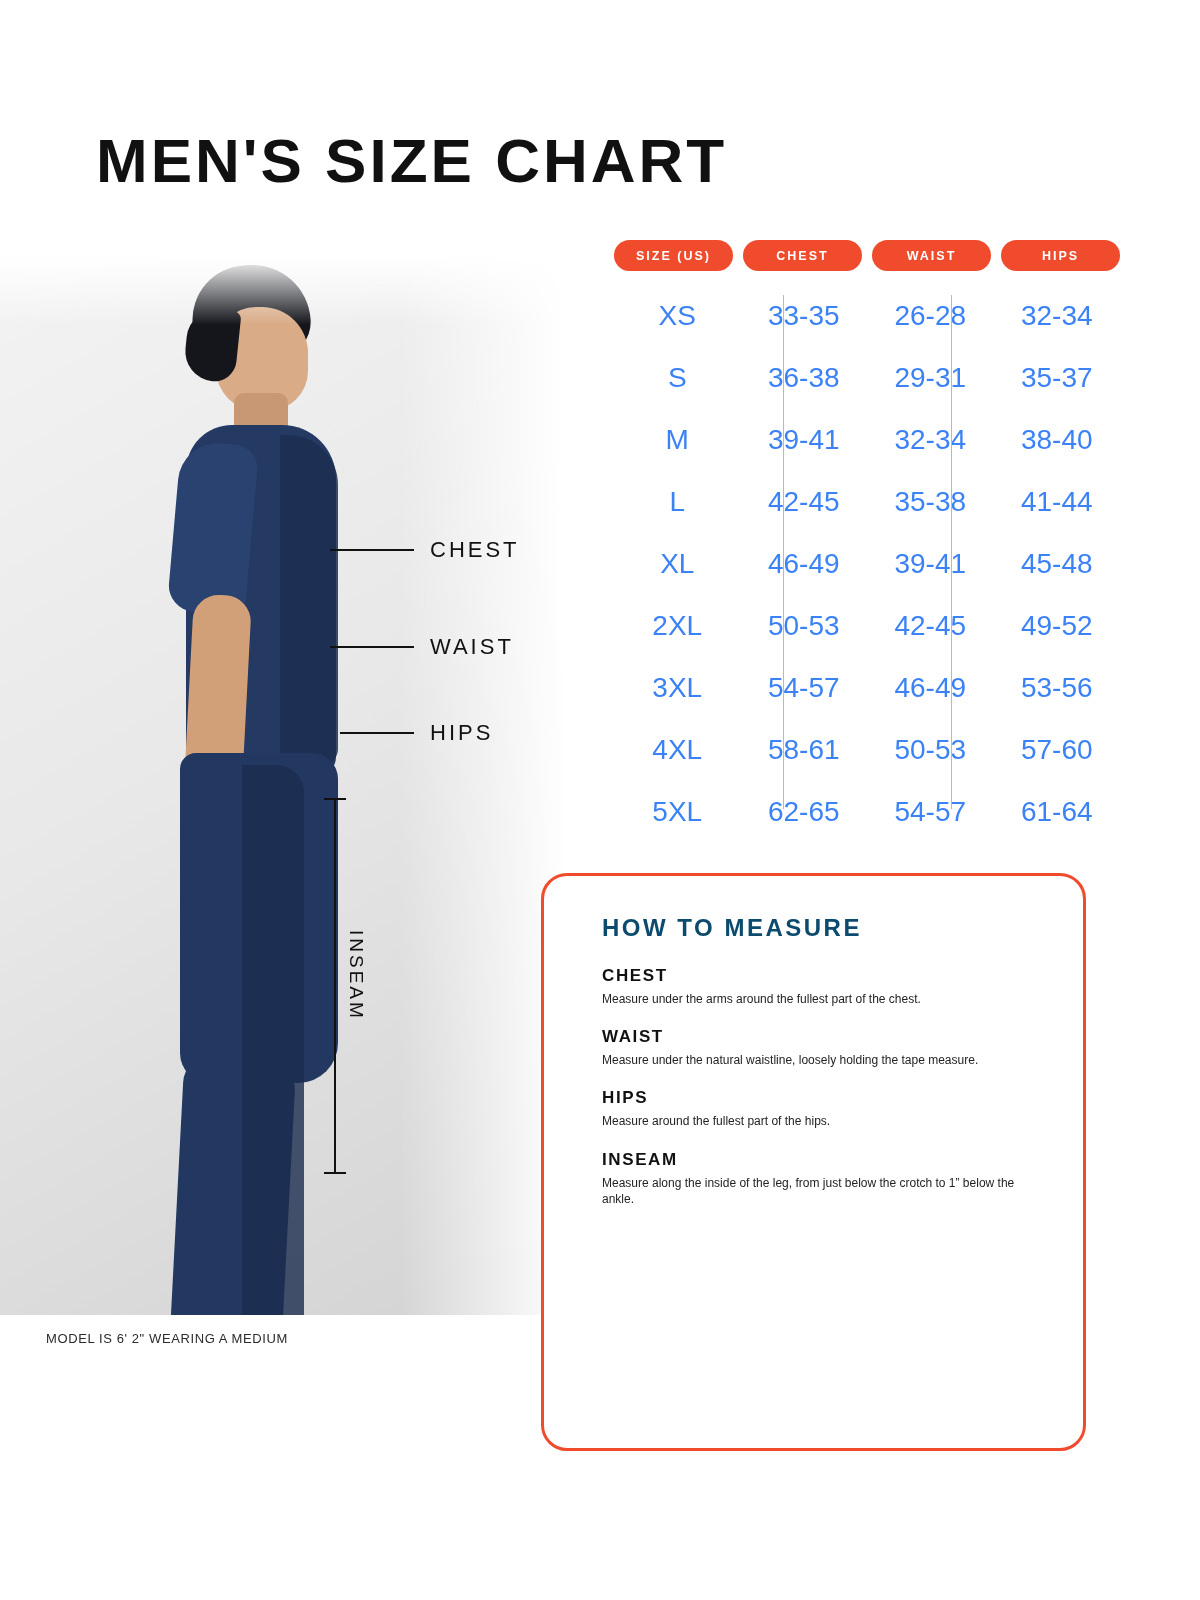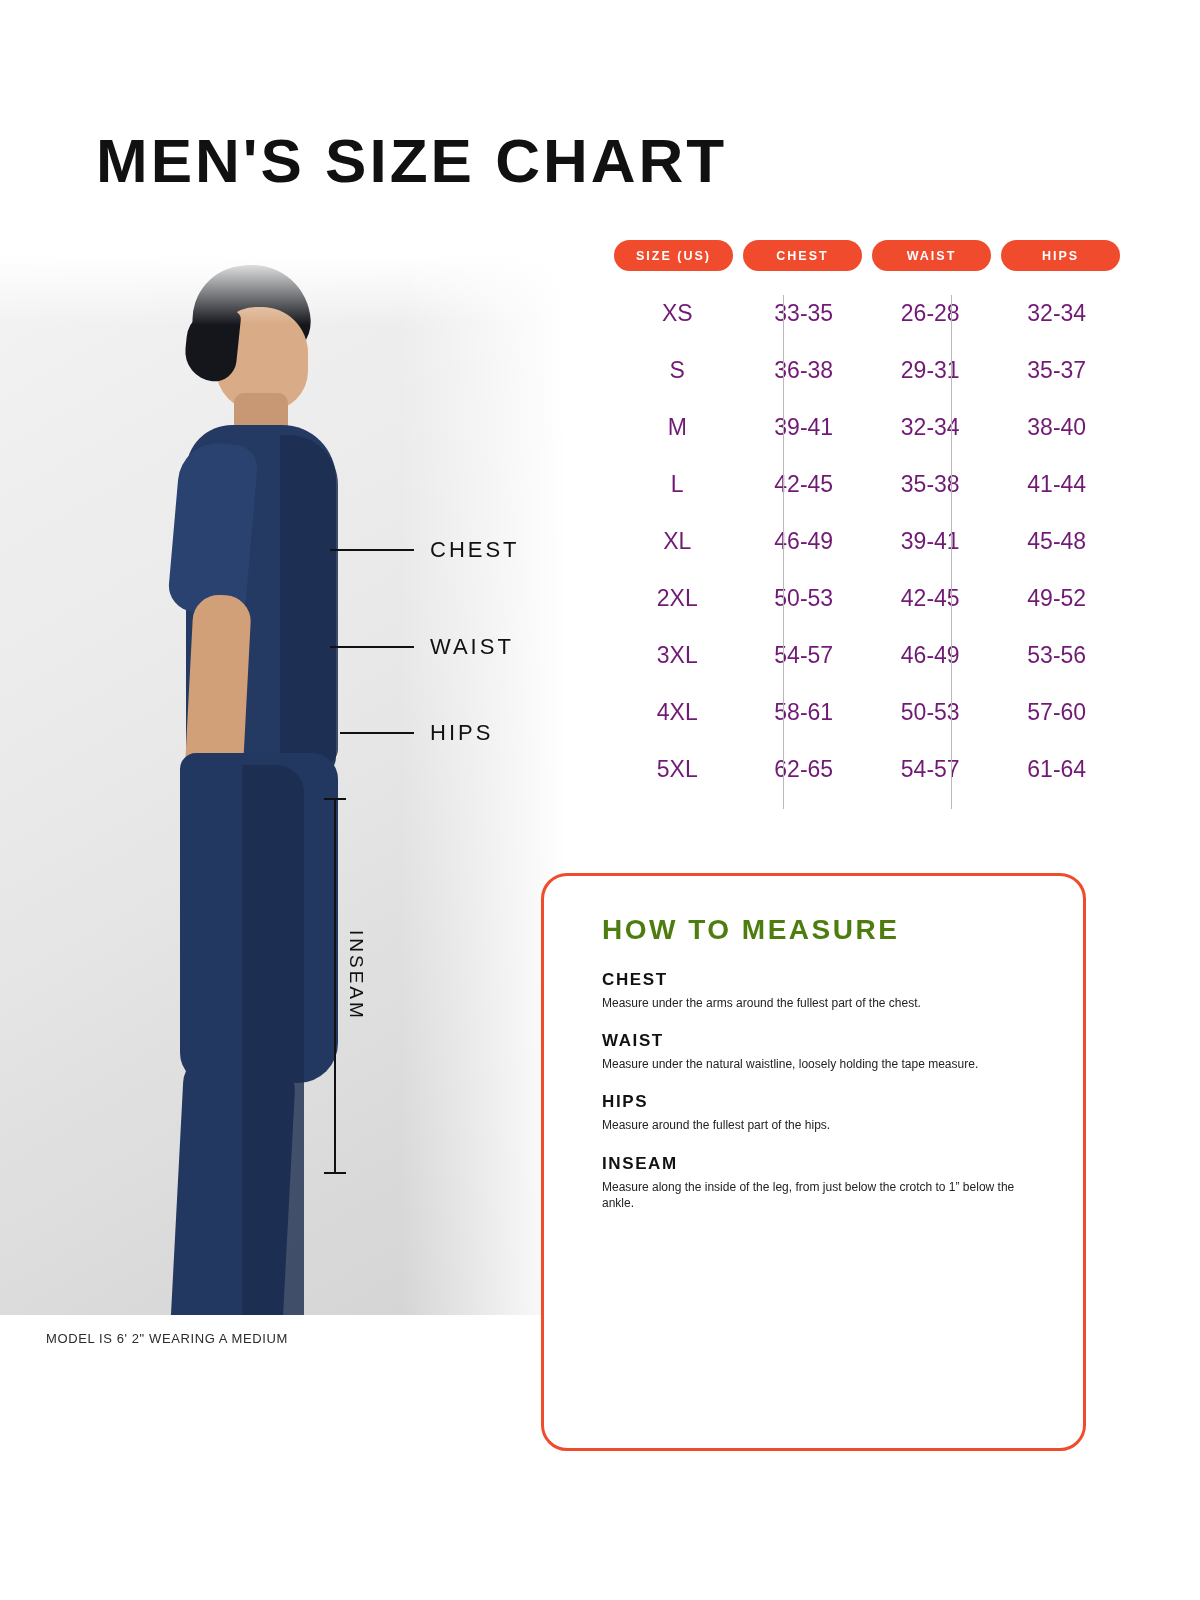--- a/index.html
+++ b/index.html
@@ -156,22 +156,22 @@
     font-weight: bold;
     letter-spacing: 2px;
     padding: 9px 0 8px;
     border-radius: 18px;
   }
   .tbody { margin-top: 14px; position: relative; }
   .tr { display: flex; }
   .td {
     flex: 1;
     text-align: center;
-    font-size: 23px;
-    color: #701a75;
+    font-size: 28px;
+    color: #3b82f6;
     padding: 15px 0;
   }
   .vline {
     position: absolute;
     top: 10px;
     width: 1px;
     background: #b9b9b9;
     height: 514px;
   }
   .vline.v1 { left: 33.33%; }
@@ -184,24 +184,24 @@
     top: 873px;
     width: 545px;
     height: 578px;
     border: 3px solid #ef4b2c;
     border-radius: 26px;
     background: #fff;
     padding: 38px 44px 0 58px;
   }
   .howto h2 {
     margin: 0 0 24px;
-    font-size: 28px;
+    font-size: 24px;
     letter-spacing: 2.5px;
     font-weight: bold;
-    color: #4d7c0f;
+    color: #0c4a6e;
   }
   .ht-item { margin-bottom: 20px; }
   .ht-item h3 {
     margin: 0 0 5px;
     font-size: 17px;
     letter-spacing: 1.6px;
     font-weight: bold;
     color: #111;
   }
   .ht-item p {

